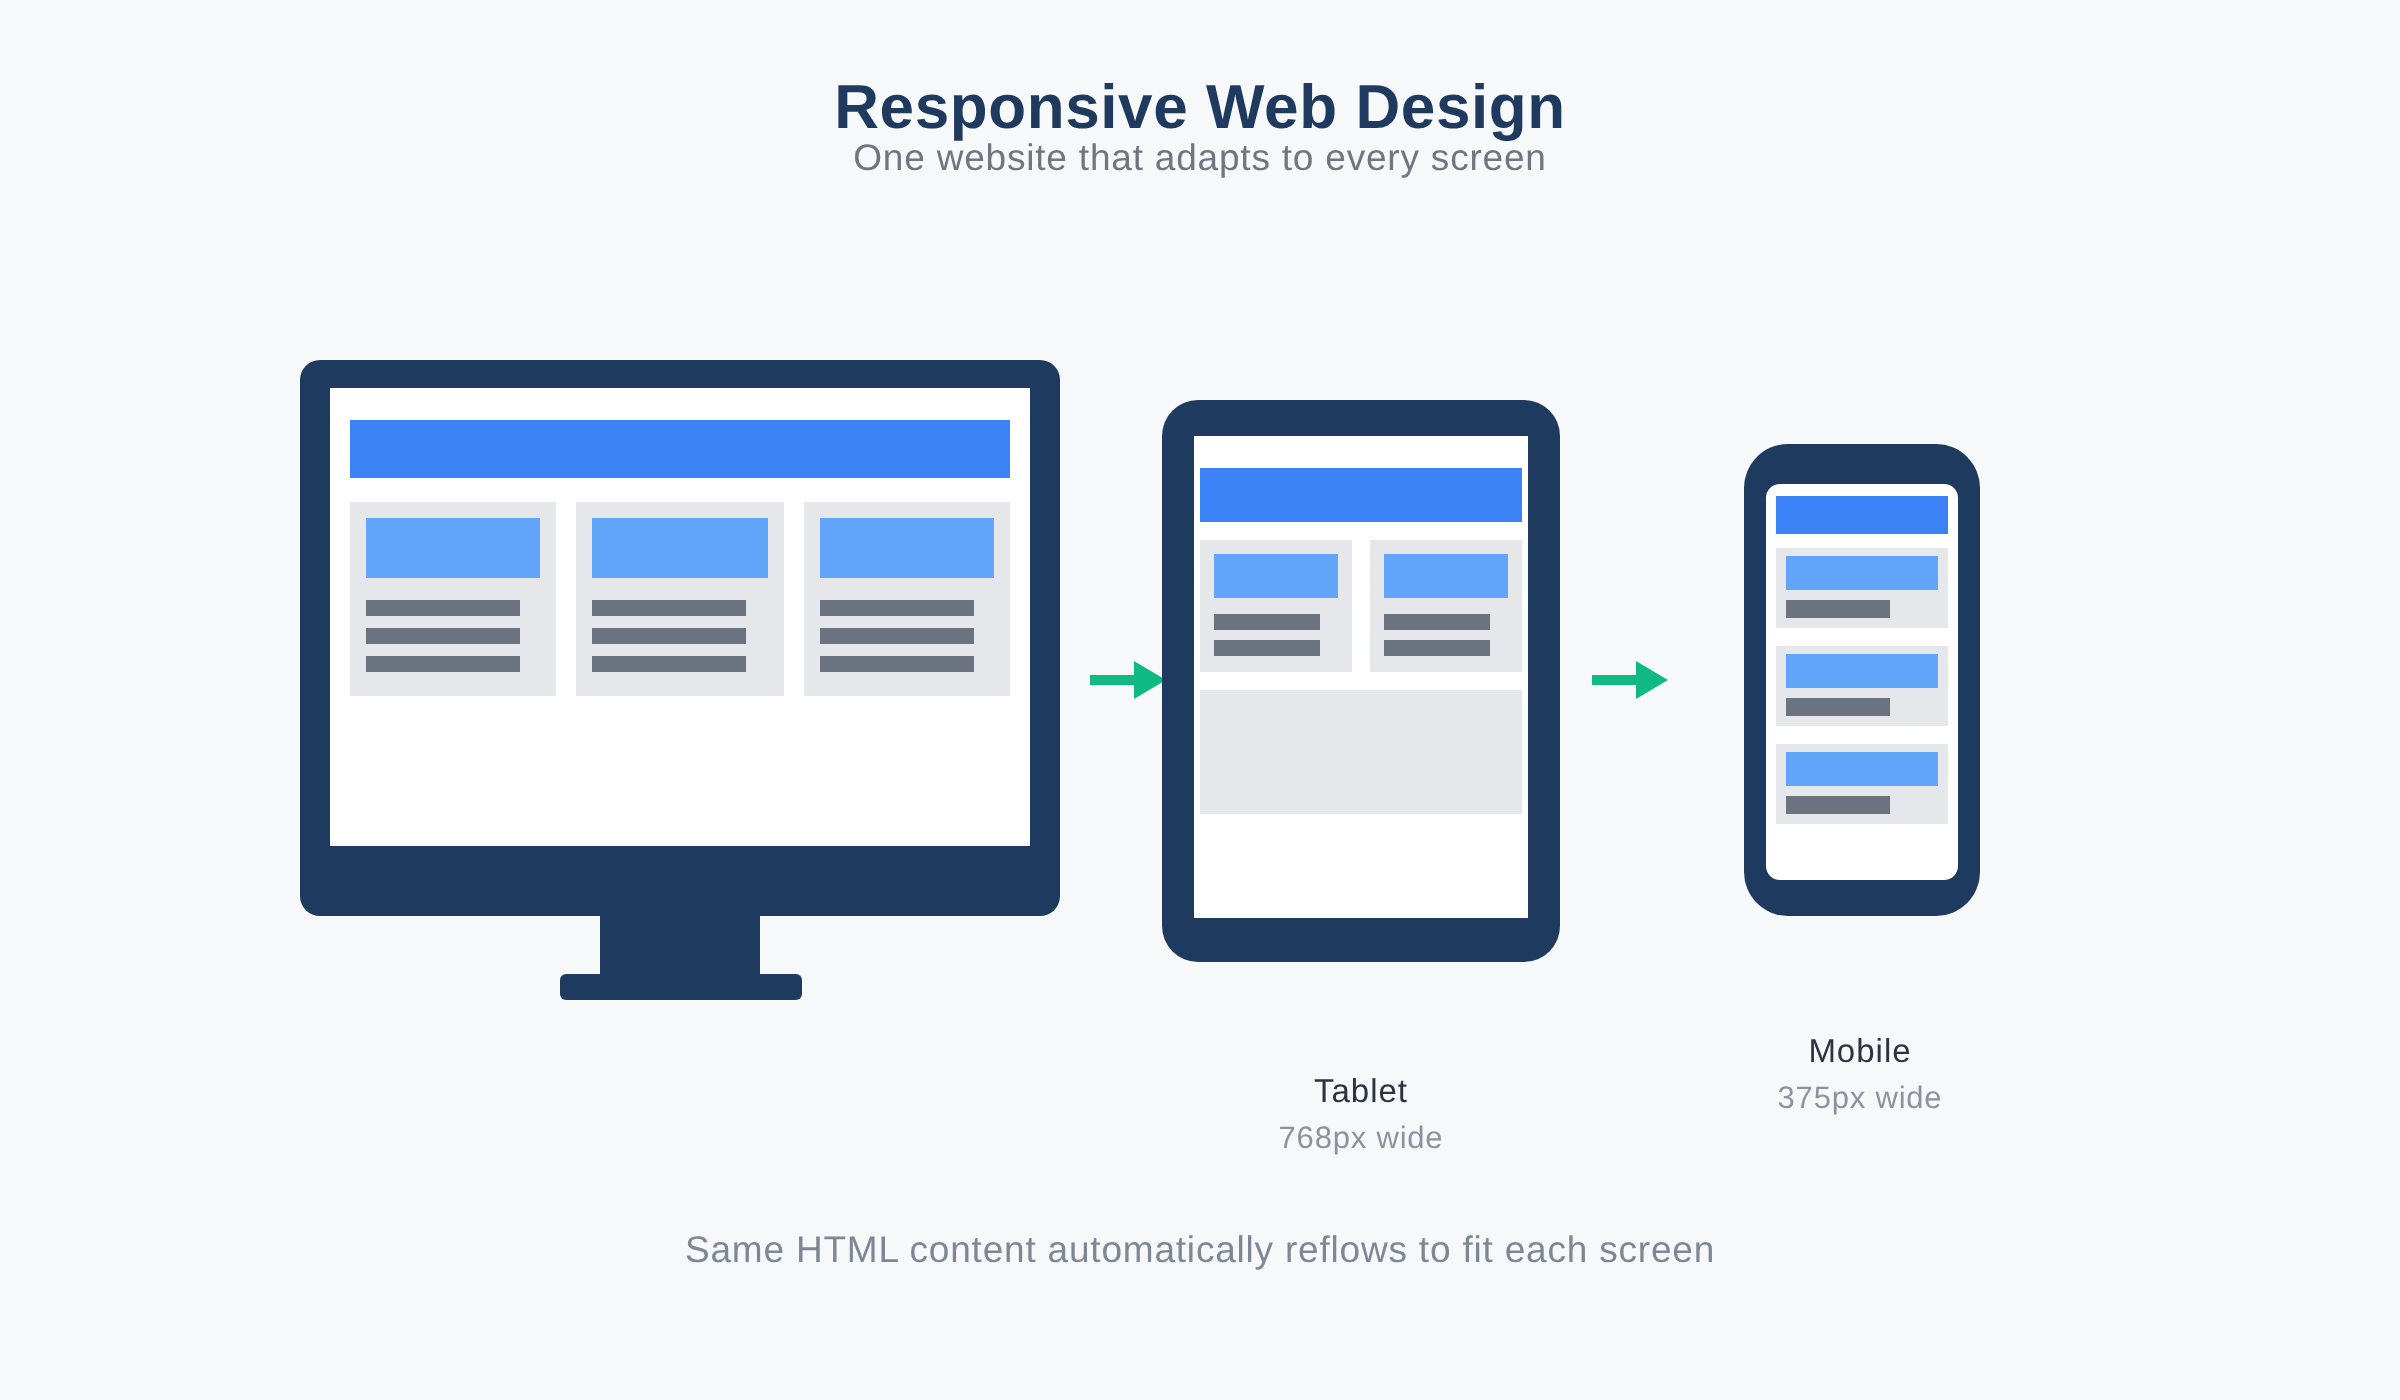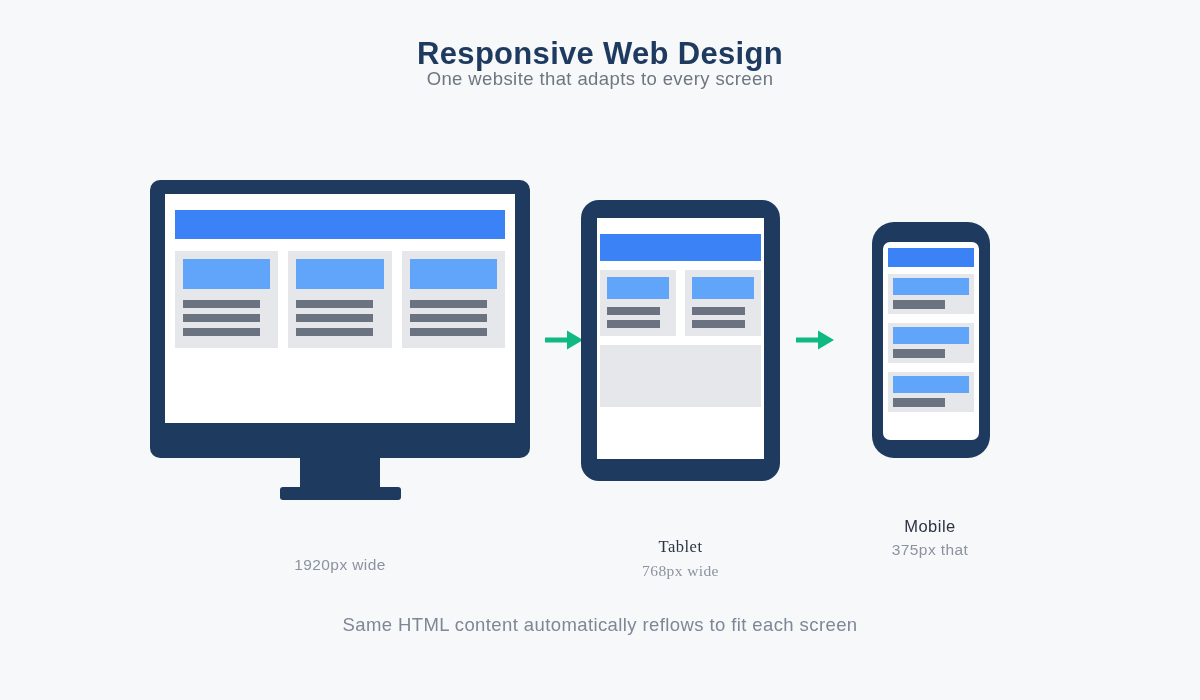--- a/index.html
+++ b/index.html
@@ -55,21 +55,21 @@
   .mobile-screen{position:absolute;left:11px;top:20px;width:96px;height:198px;background:#fff;border-radius:7px;}
   .m-header{position:absolute;left:5px;right:5px;top:6px;height:19px;background:var(--header-blue);}
   .m-card{position:absolute;left:5px;right:5px;height:40px;background:var(--card-gray);padding:4px 5px;}
   .m-card .img{height:17px;background:var(--block-blue);margin-bottom:5px;}
   .m-card .bar{height:9px;width:68%;background:var(--bar-gray);}
   .m-card.c1{top:32px;}.m-card.c2{top:81px;}.m-card.c3{top:130px;}
 
   
   .label-group{position:absolute;text-align:center;margin-top:40px;}
   .label-group.desktop{left:150px;top:516px;width:380px;}
-  .label-group.tablet{left:581px;top:497px;width:199px;font-family:Liberation Serif, serif;}
+  .label-group.tablet{left:581px;top:497px;width:199px;}
   .label-group.mobile{left:852px;top:477px;width:156px;}
   .dev-name{font-size:16.5px;letter-spacing:.5px;color:var(--label-dark);margin-bottom:5px;}
   .dev-width{font-size:15.5px;letter-spacing:.4px;color:var(--muted-gray);}
 
   .arrow{position:absolute;color:var(--arrow-green);}
   .arrow.a1{left:542px;top:327px;}
   .arrow.a2{left:793px;top:327px;}
 
   .footer-caption{position:absolute;top:614px;left:0;right:0;text-align:center;
                   font-size:18.5px;letter-spacing:.4px;color:var(--footer-gray);}
@@ -103,21 +103,20 @@
           <div class="bar"></div>
           <div class="bar"></div>
           <div class="bar"></div>
         </div>
       </div>
     </div>
   </div>
   <div class="stand-neck"></div>
   <div class="stand-base"></div>
   <div class="label-group desktop">
-    <div class="dev-width">1920px wide</div>
   </div>
 
   <svg class="arrow a1" width="44" height="26" viewBox="0 0 44 26">
     <line x1="3" y1="13" x2="27" y2="13" stroke="currentColor" stroke-width="5"></line>
     <polygon points="25,3.5 41,13 25,22.5" fill="currentColor"></polygon>
   </svg>
 
   <div class="tablet-frame">
     <div class="tablet-screen">
       <div class="t-header"></div>
@@ -158,18 +157,18 @@
         <div class="bar"></div>
       </div>
       <div class="m-card c3">
         <div class="img"></div>
         <div class="bar"></div>
       </div>
     </div>
   </div>
   <div class="label-group mobile">
     <div class="dev-name">Mobile</div>
-    <div class="dev-width">375px that</div>
+    <div class="dev-width">375px wide</div>
   </div>
 
   <p class="footer-caption">Same HTML content automatically reflows to fit each screen</p>
 
 </div>
 
 </body></html>

